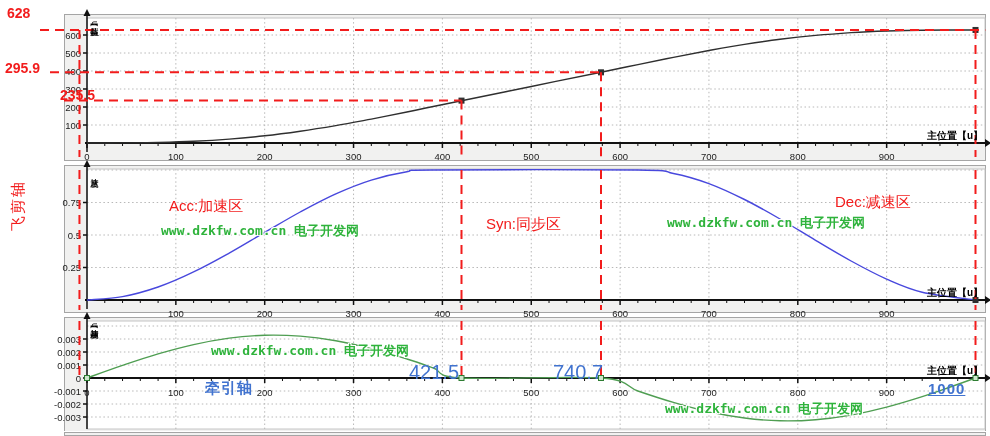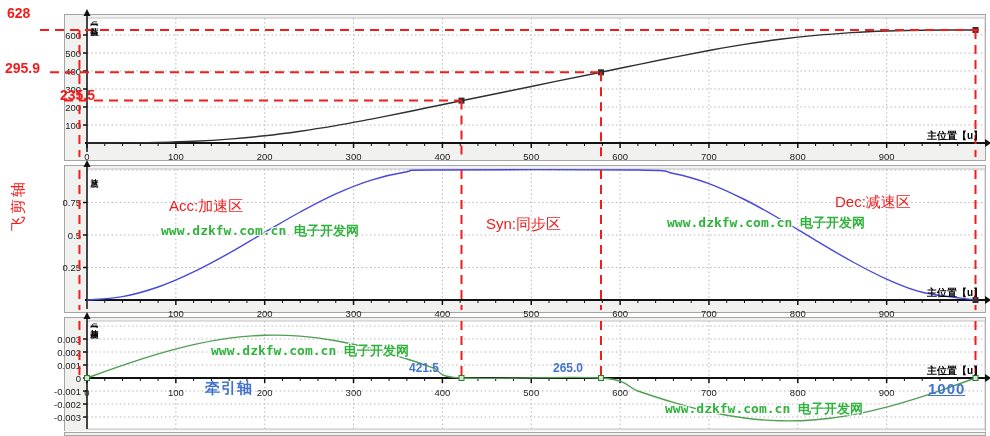--- a/index.html
+++ b/index.html
@@ -12,21 +12,21 @@
   .panel{position:absolute;left:64px;width:922px;background:var(--panel-bg);
          border:1px solid var(--panel-border);box-sizing:border-box;}
   #panel-pos{top:14px;height:147px;}
   #panel-vel{top:165px;height:148px;}
   #panel-acc{top:317px;height:114px;border-bottom:none;}
   #panel-next{top:432px;height:4px;}
   #chart-svg{position:absolute;left:0;top:0;z-index:5;pointer-events:none;}
   .ovl{position:absolute;z-index:6;white-space:nowrap;}
   .red-label{color:var(--red);font-size:14px;font-weight:600;}
   .zone-label{color:var(--red);font-size:15px;font-weight:400;text-shadow:1px 1px 0 #fff;}
-  .blue-label{color:var(--blue);font-size:12px;font-weight:700;}
+  .blue-label{color:var(--blue);font-size:20px;font-weight:400;}
   .blue-big{color:var(--blue);font-size:15px;font-weight:600;letter-spacing:1px;}
   .watermark{color:var(--green-wm);font-size:13px;font-weight:600;
              font-family:"DejaVu Sans Mono","Liberation Mono",monospace;
              text-shadow:1px 1px 0 #fff,-1px -1px 0 #fff,1px -1px 0 #fff,-1px 1px 0 #fff;}
   .vert-red{transform:rotate(-90deg);transform-origin:center center;
             color:var(--red);font-size:15px;letter-spacing:2px;width:60px;text-align:center;}
   .axis-xtitle{color:#000;font-size:10px;font-weight:bold;z-index:6;position:absolute;}
   .axis-ytitle{color:#000;font-size:8.5px;z-index:6;position:absolute;
                writing-mode:vertical-rl;letter-spacing:0;line-height:10px;}
 </style>
@@ -355,21 +355,21 @@
   <div class="ovl zone-label" style="left:169px;top:197px;">Acc:加速区</div>
   <div class="ovl zone-label" style="left:486px;top:215px;">Syn:同步区</div>
   <div class="ovl zone-label" style="left:835px;top:193px;">Dec:减速区</div>
 
   <div class="ovl watermark" style="left:161px;top:222px;">www.dzkfw.com.cn 电子开发网</div>
   <div class="ovl watermark" style="left:667px;top:214px;">www.dzkfw.com.cn 电子开发网</div>
   <div class="ovl watermark" style="left:211px;top:342px;">www.dzkfw.com.cn 电子开发网</div>
   <div class="ovl watermark" style="left:665px;top:400px;">www.dzkfw.com.cn 电子开发网</div>
 
   <div class="ovl blue-label" style="left:409px;top:361px;">421.5</div>
-  <div class="ovl blue-label" style="left:553px;top:361px;">265.0</div>
+  <div class="ovl blue-label" style="left:553px;top:361px;">740.7</div>
   <div class="ovl blue-big" style="left:928px;top:380px;text-decoration:underline;">1000</div>
   <div class="ovl blue-big" style="left:205px;top:379px;">牵引轴</div>
 <div class="axis-xtitle" style="right: 7px; top: 129px;">主位置【u】</div>
     <div class="axis-ytitle" style="left: 90px; top: 21px;">从位置【u】</div>
     <div class="axis-xtitle" style="right: 7px; top: 286px;">主位置【u】</div>
     <div class="axis-ytitle" style="left: 90px; top: 172px;">从速度</div>
     <div class="axis-xtitle" style="right: 7px; top: 364px;">主位置【u】</div>
     <div class="axis-ytitle" style="left: 90px; top: 323px;">从加速度【u】</div>
   </div>
 

